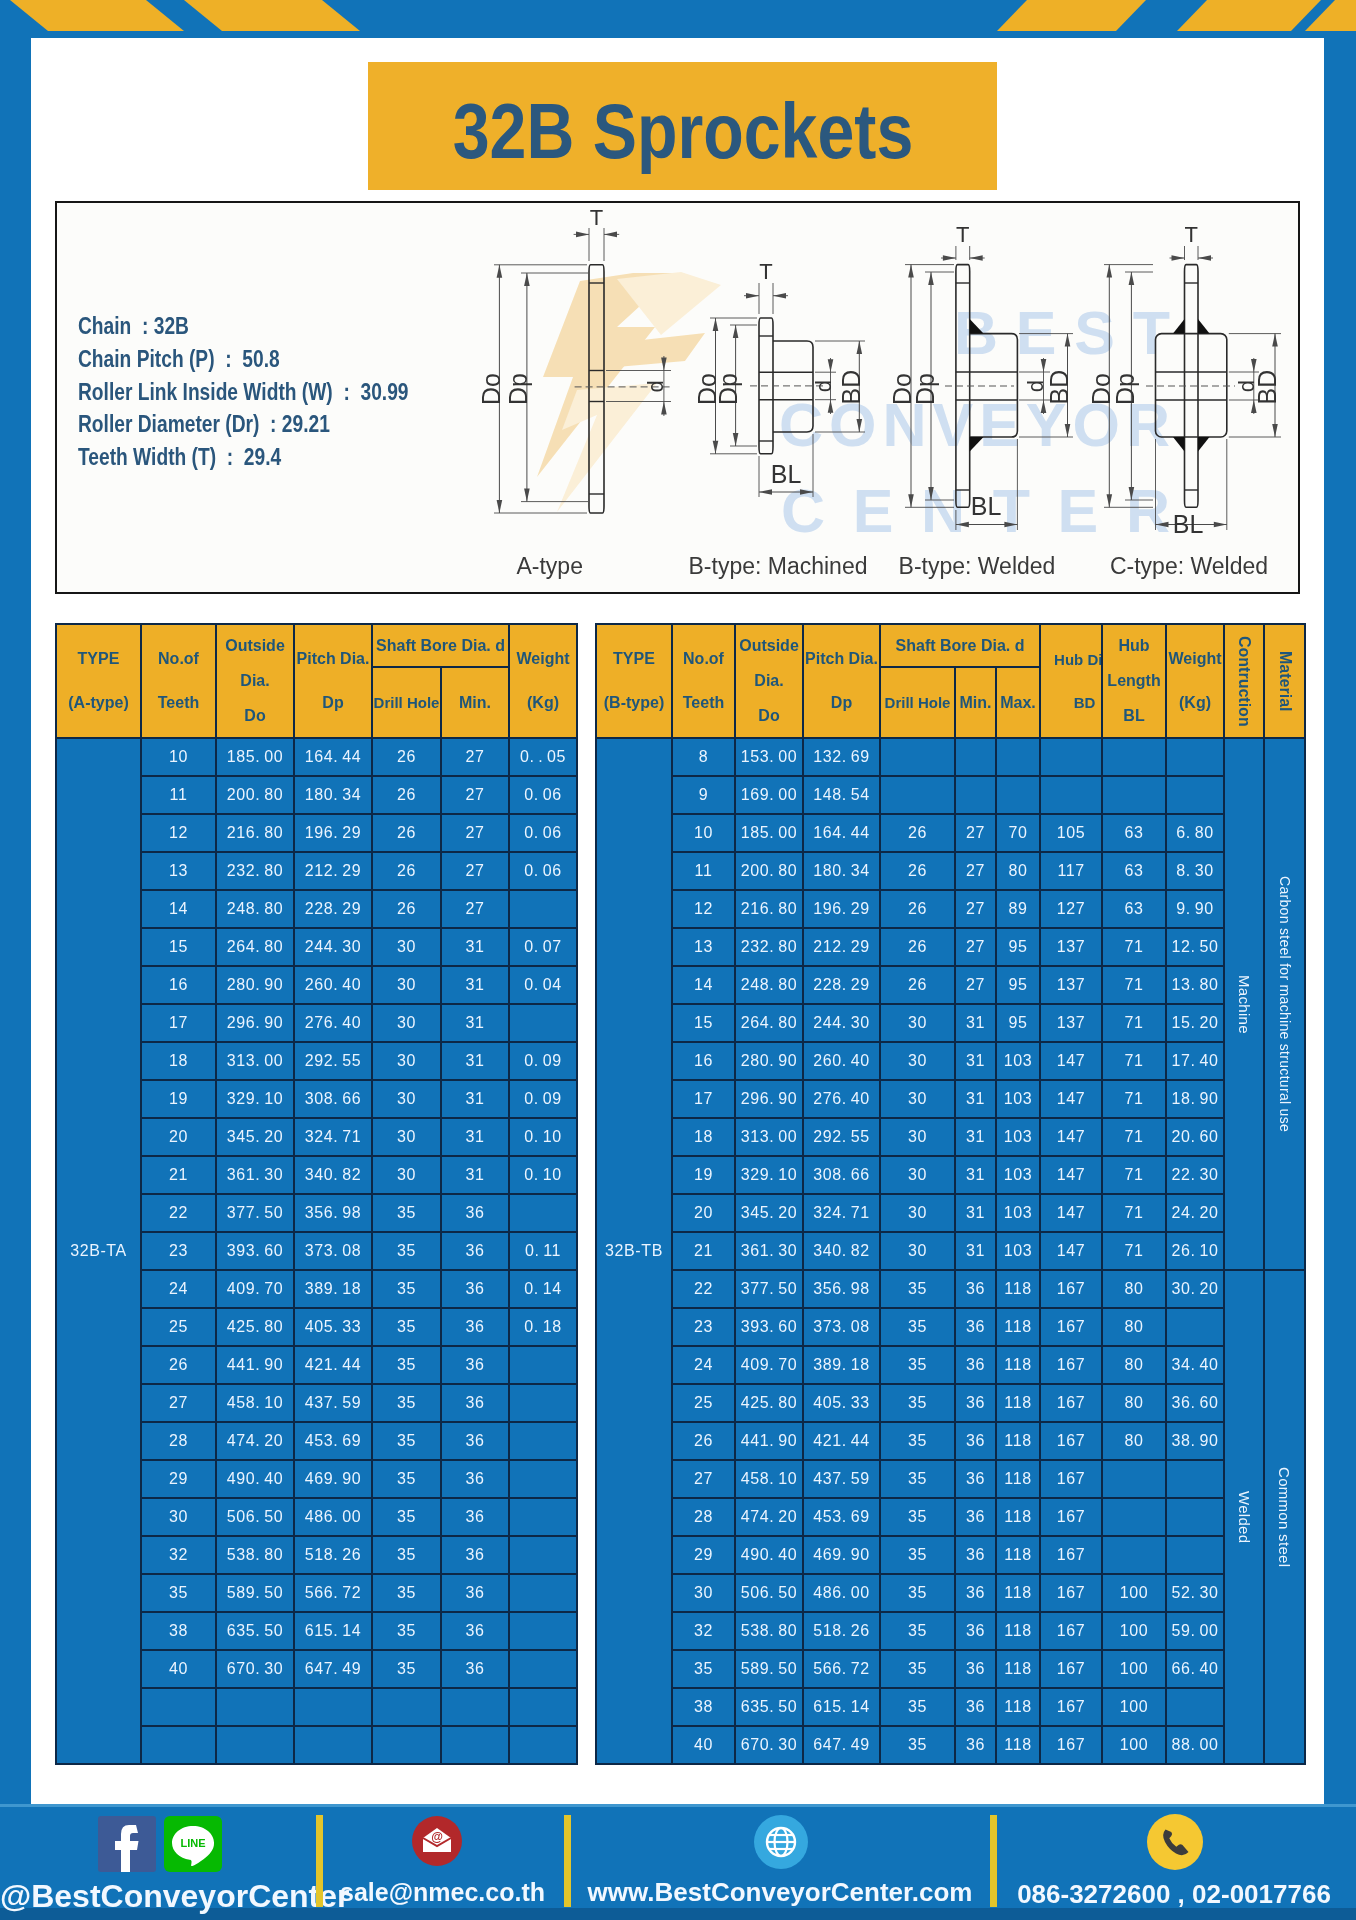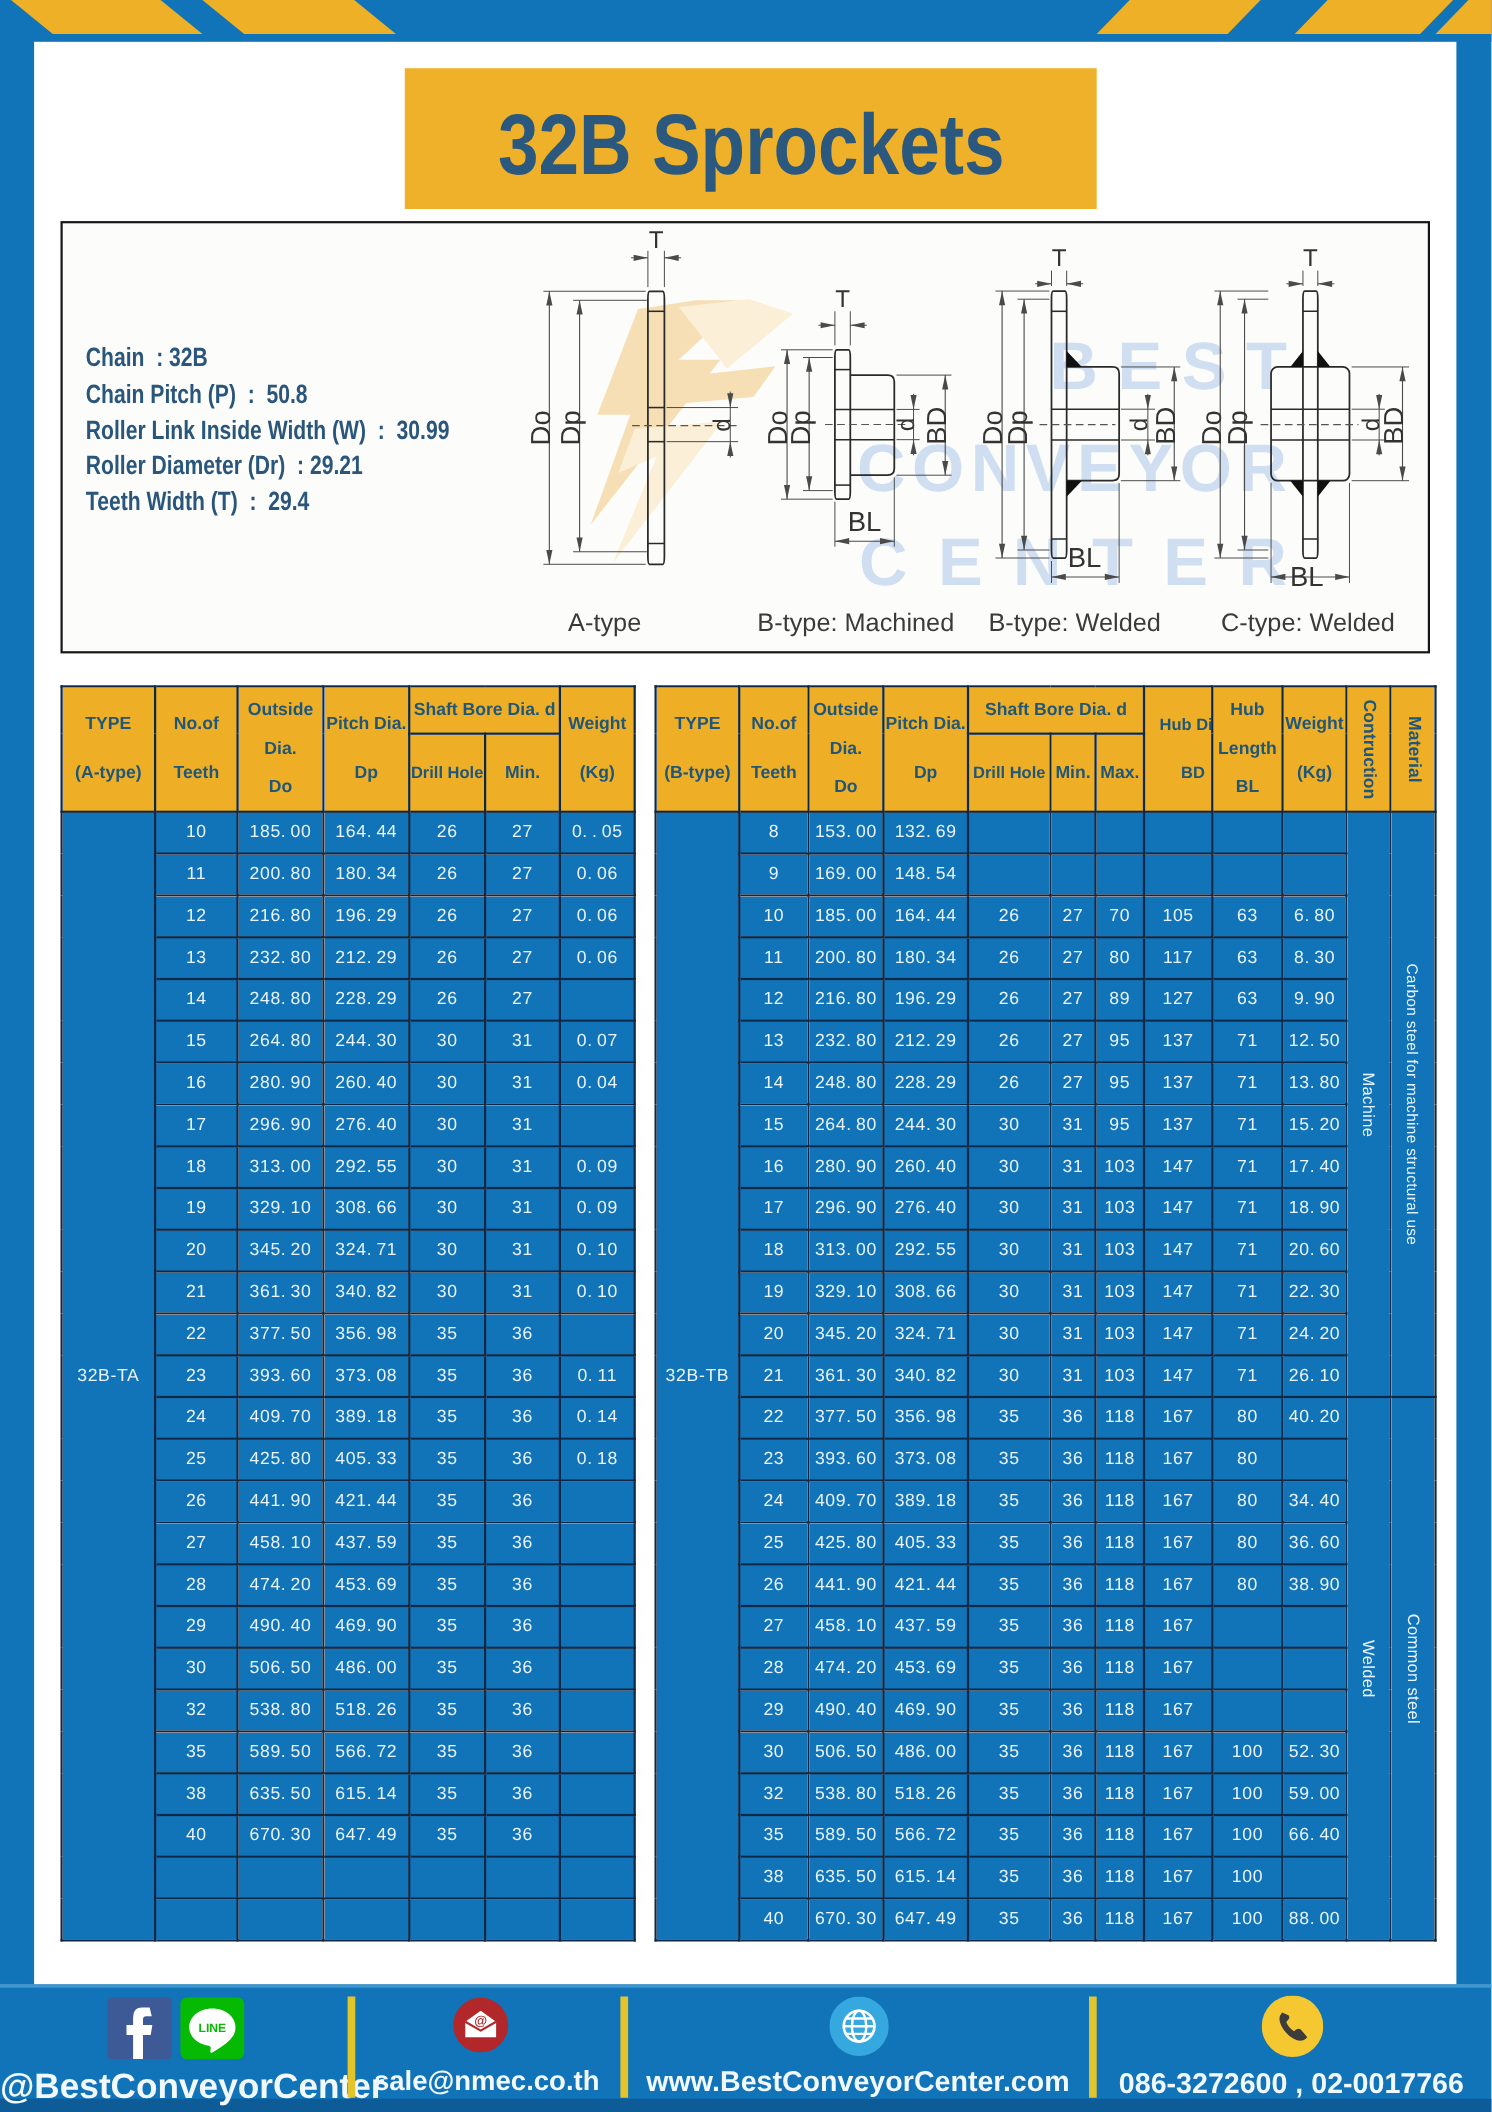--- a/index.html
+++ b/index.html
@@ -784,21 +784,21 @@
       </tr>
 <tr>
         <td>22</td>
         <td>377. 50</td>
         <td>356. 98</td>
         <td>35</td>
         <td>36</td>
         <td>118</td>
         <td>167</td>
         <td>80</td>
-        <td>40. 20</td>
+        <td>30. 20</td>
         <td rowspan="13" class="vcell">Welded</td>
         <td rowspan="13" class="vcell">Common steel</td>
       </tr>
 <tr>
         <td>23</td>
         <td>393. 60</td>
         <td>373. 08</td>
         <td>35</td>
         <td>36</td>
         <td>118</td>

